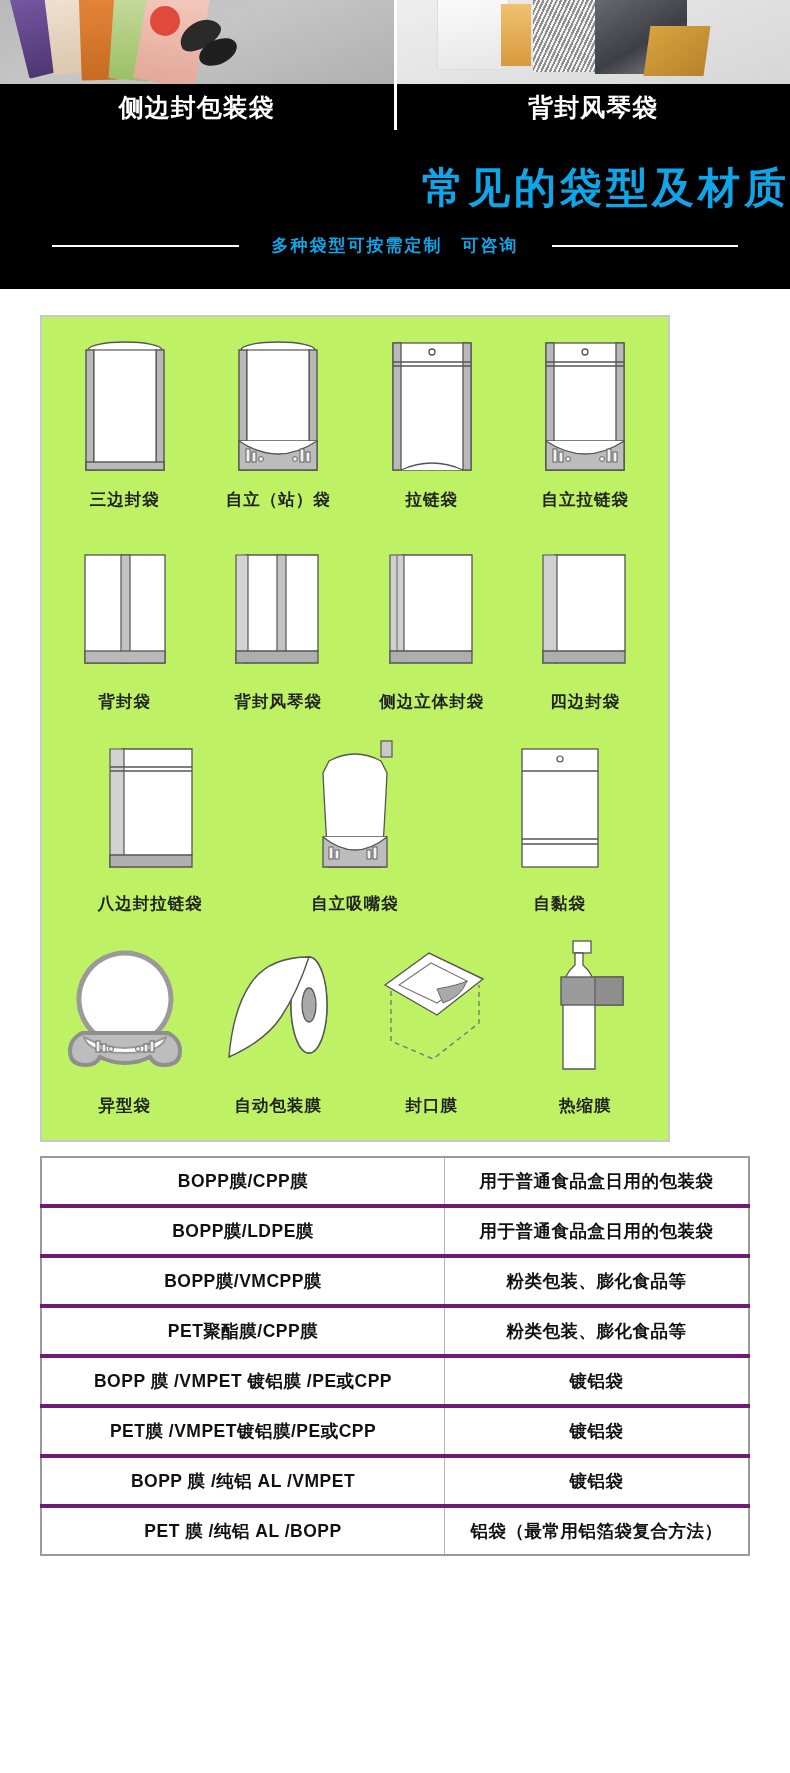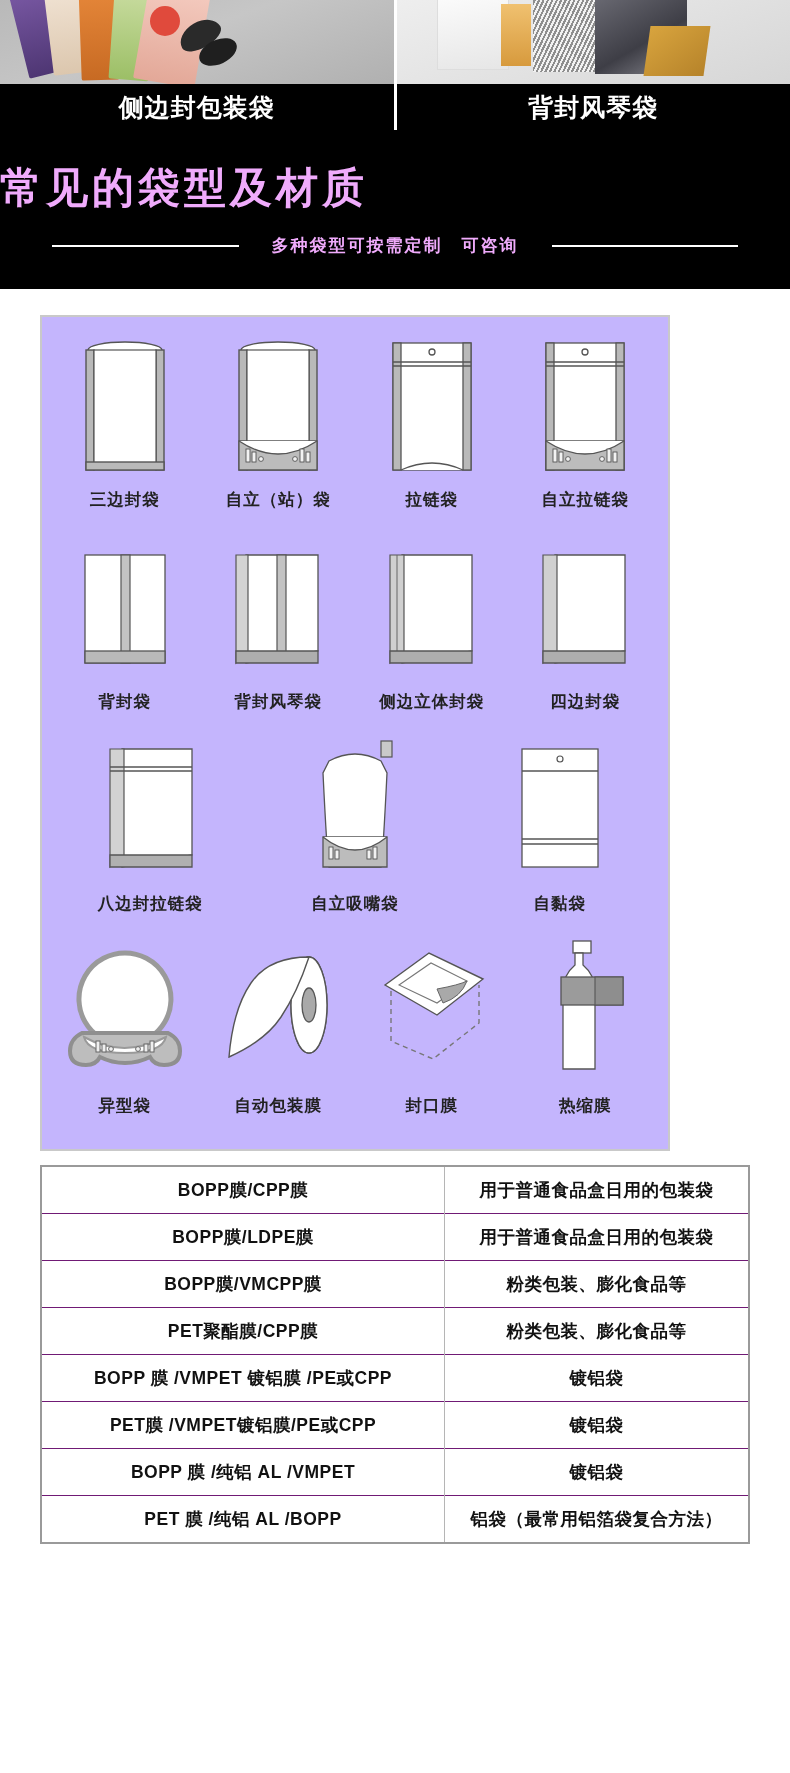--- a/index.html
+++ b/index.html
@@ -39,59 +39,59 @@
   .pb5 { position:absolute; left:250px; top:26px; width:60px; height:50px; background:linear-gradient(140deg,#d8a43e,#b6832a); transform:skewX(-8deg); }
 
   .photo-caption {
     height:46px; background:#000; color:#fff;
     display:flex; align-items:center; justify-content:center;
     font-size:25px; font-weight:700; letter-spacing:1px;
   }
 
   
   .hero {
-    background:#000; color:#f0abfc; width:790px;
-    padding:34px 0 32px; text-align:left;
+    background:#000; color:#0ea5e9; width:790px;
+    padding:34px 0 32px; text-align:right;
   }
   .hero-title {
     font-size:42px; font-weight:800; letter-spacing:4px; line-height:1.15;
   }
   .hero-sub-wrap {
     display:flex; align-items:center; justify-content:center;
     margin-top:22px; padding:0 52px;gap:17px;
   }
   .rule { flex:1 1 auto; height:2px; background:#fff; }
   .hero-sub {
     font-size:17px; font-weight:700; letter-spacing:2px;
     padding:0 16px; white-space:pre;
   }
 
   
   .grid-panel {
-    margin:26px 40px 0; border:2px solid #c9c9c9; background:#c4b5fd;
-    padding:14px 6px 10px;
+    margin:26px 40px 0; border:2px solid #c9c9c9; background:#bef264;
+    padding:14px 6px 1px;
   }
   .bag-row { display:flex; }
   .bag-cell {
     flex:1 1 0; display:flex; flex-direction:column;
     align-items:center; justify-content:flex-end;
   }
   .bag-art { height:148px; display:flex; align-items:flex-end; justify-content:center; }
   .bag-label {
     font-size:16.5px; font-weight:700; color:#222;
     margin:10px 0 22px; letter-spacing:1px; white-space:nowrap;
   }
   svg { display:block; }
 
   
   .mat-table {
     margin:14px 40px 0; border:2px solid #9a9a9a;
     border-collapse:collapse; width:710px;
   }
-  .mat-table tr { border-bottom:1px solid #701a75; }
+  .mat-table tr { border-bottom:4px solid #701a75; }
   .mat-table tr:last-child { border-bottom:none; }
   .mat-table td {
     padding:11px 6px; text-align:center; font-size:17.5px;
     font-weight:600; color:#111; letter-spacing:.5px;
   }
   .mat-table td.col-a { width:57%; border-right:1px solid #b5b5b5; }
   .mat-table td.col-b { width:43%;border-radius:10px; }
 </style>
 </head>
 <body>

